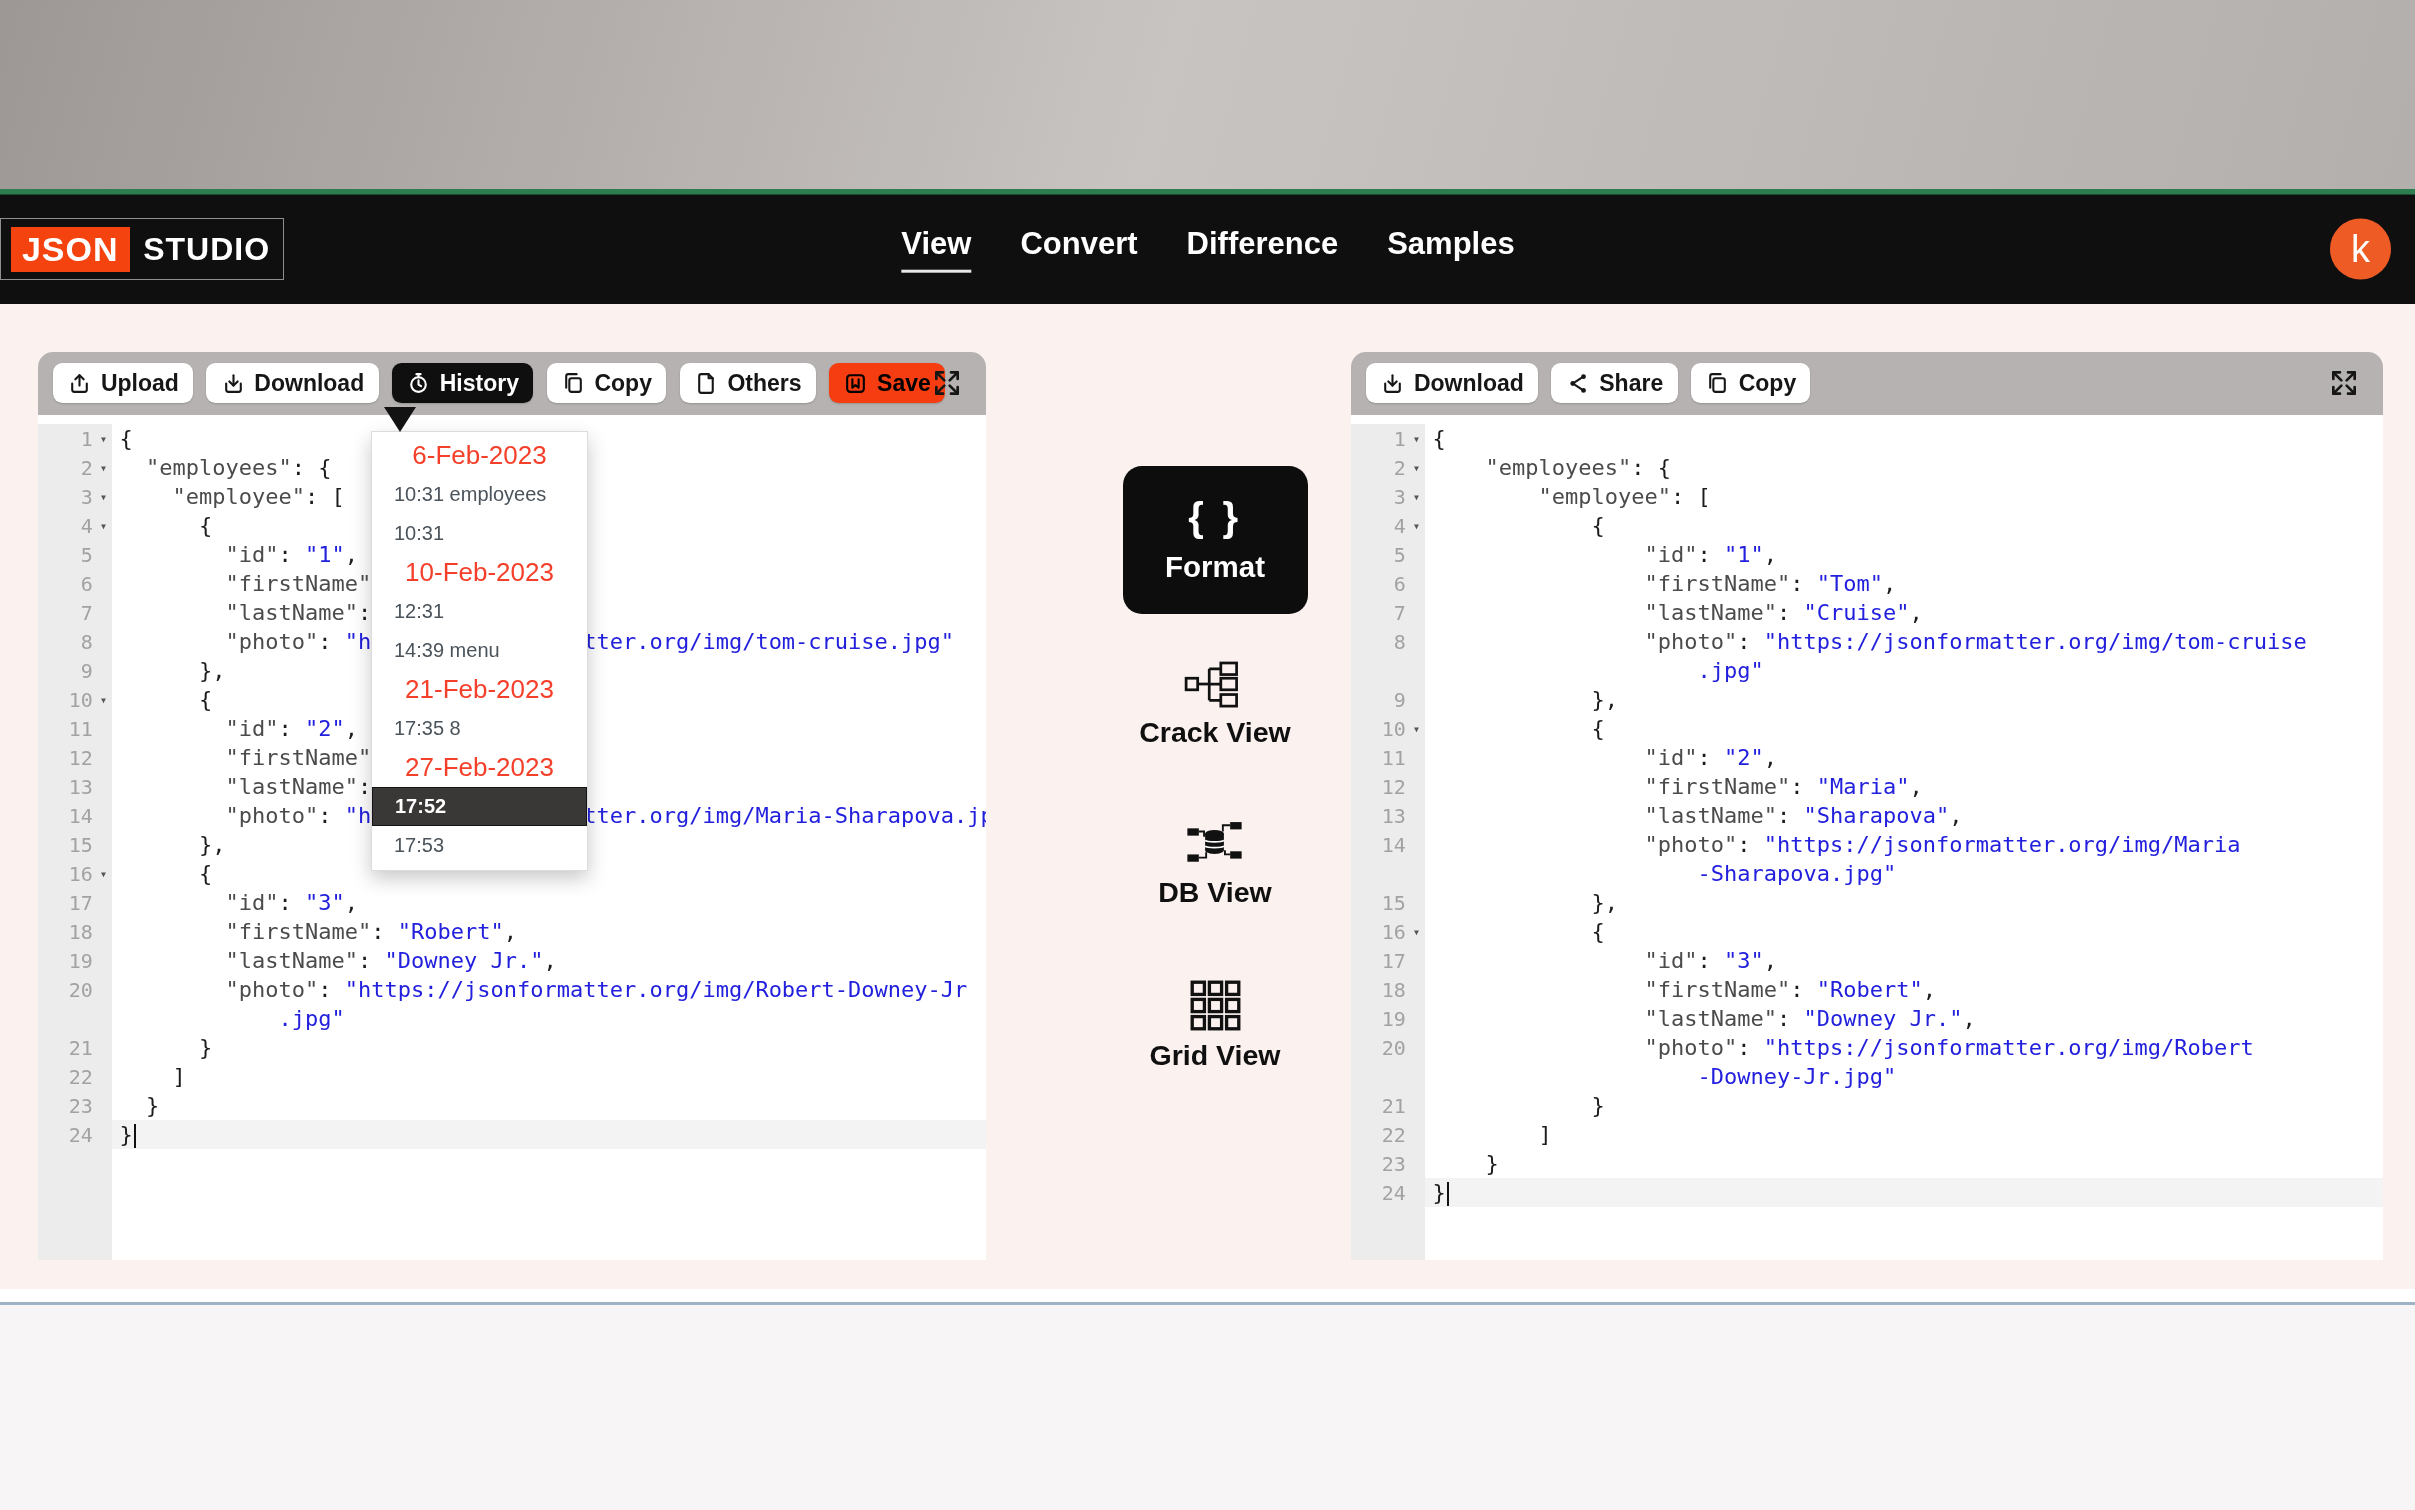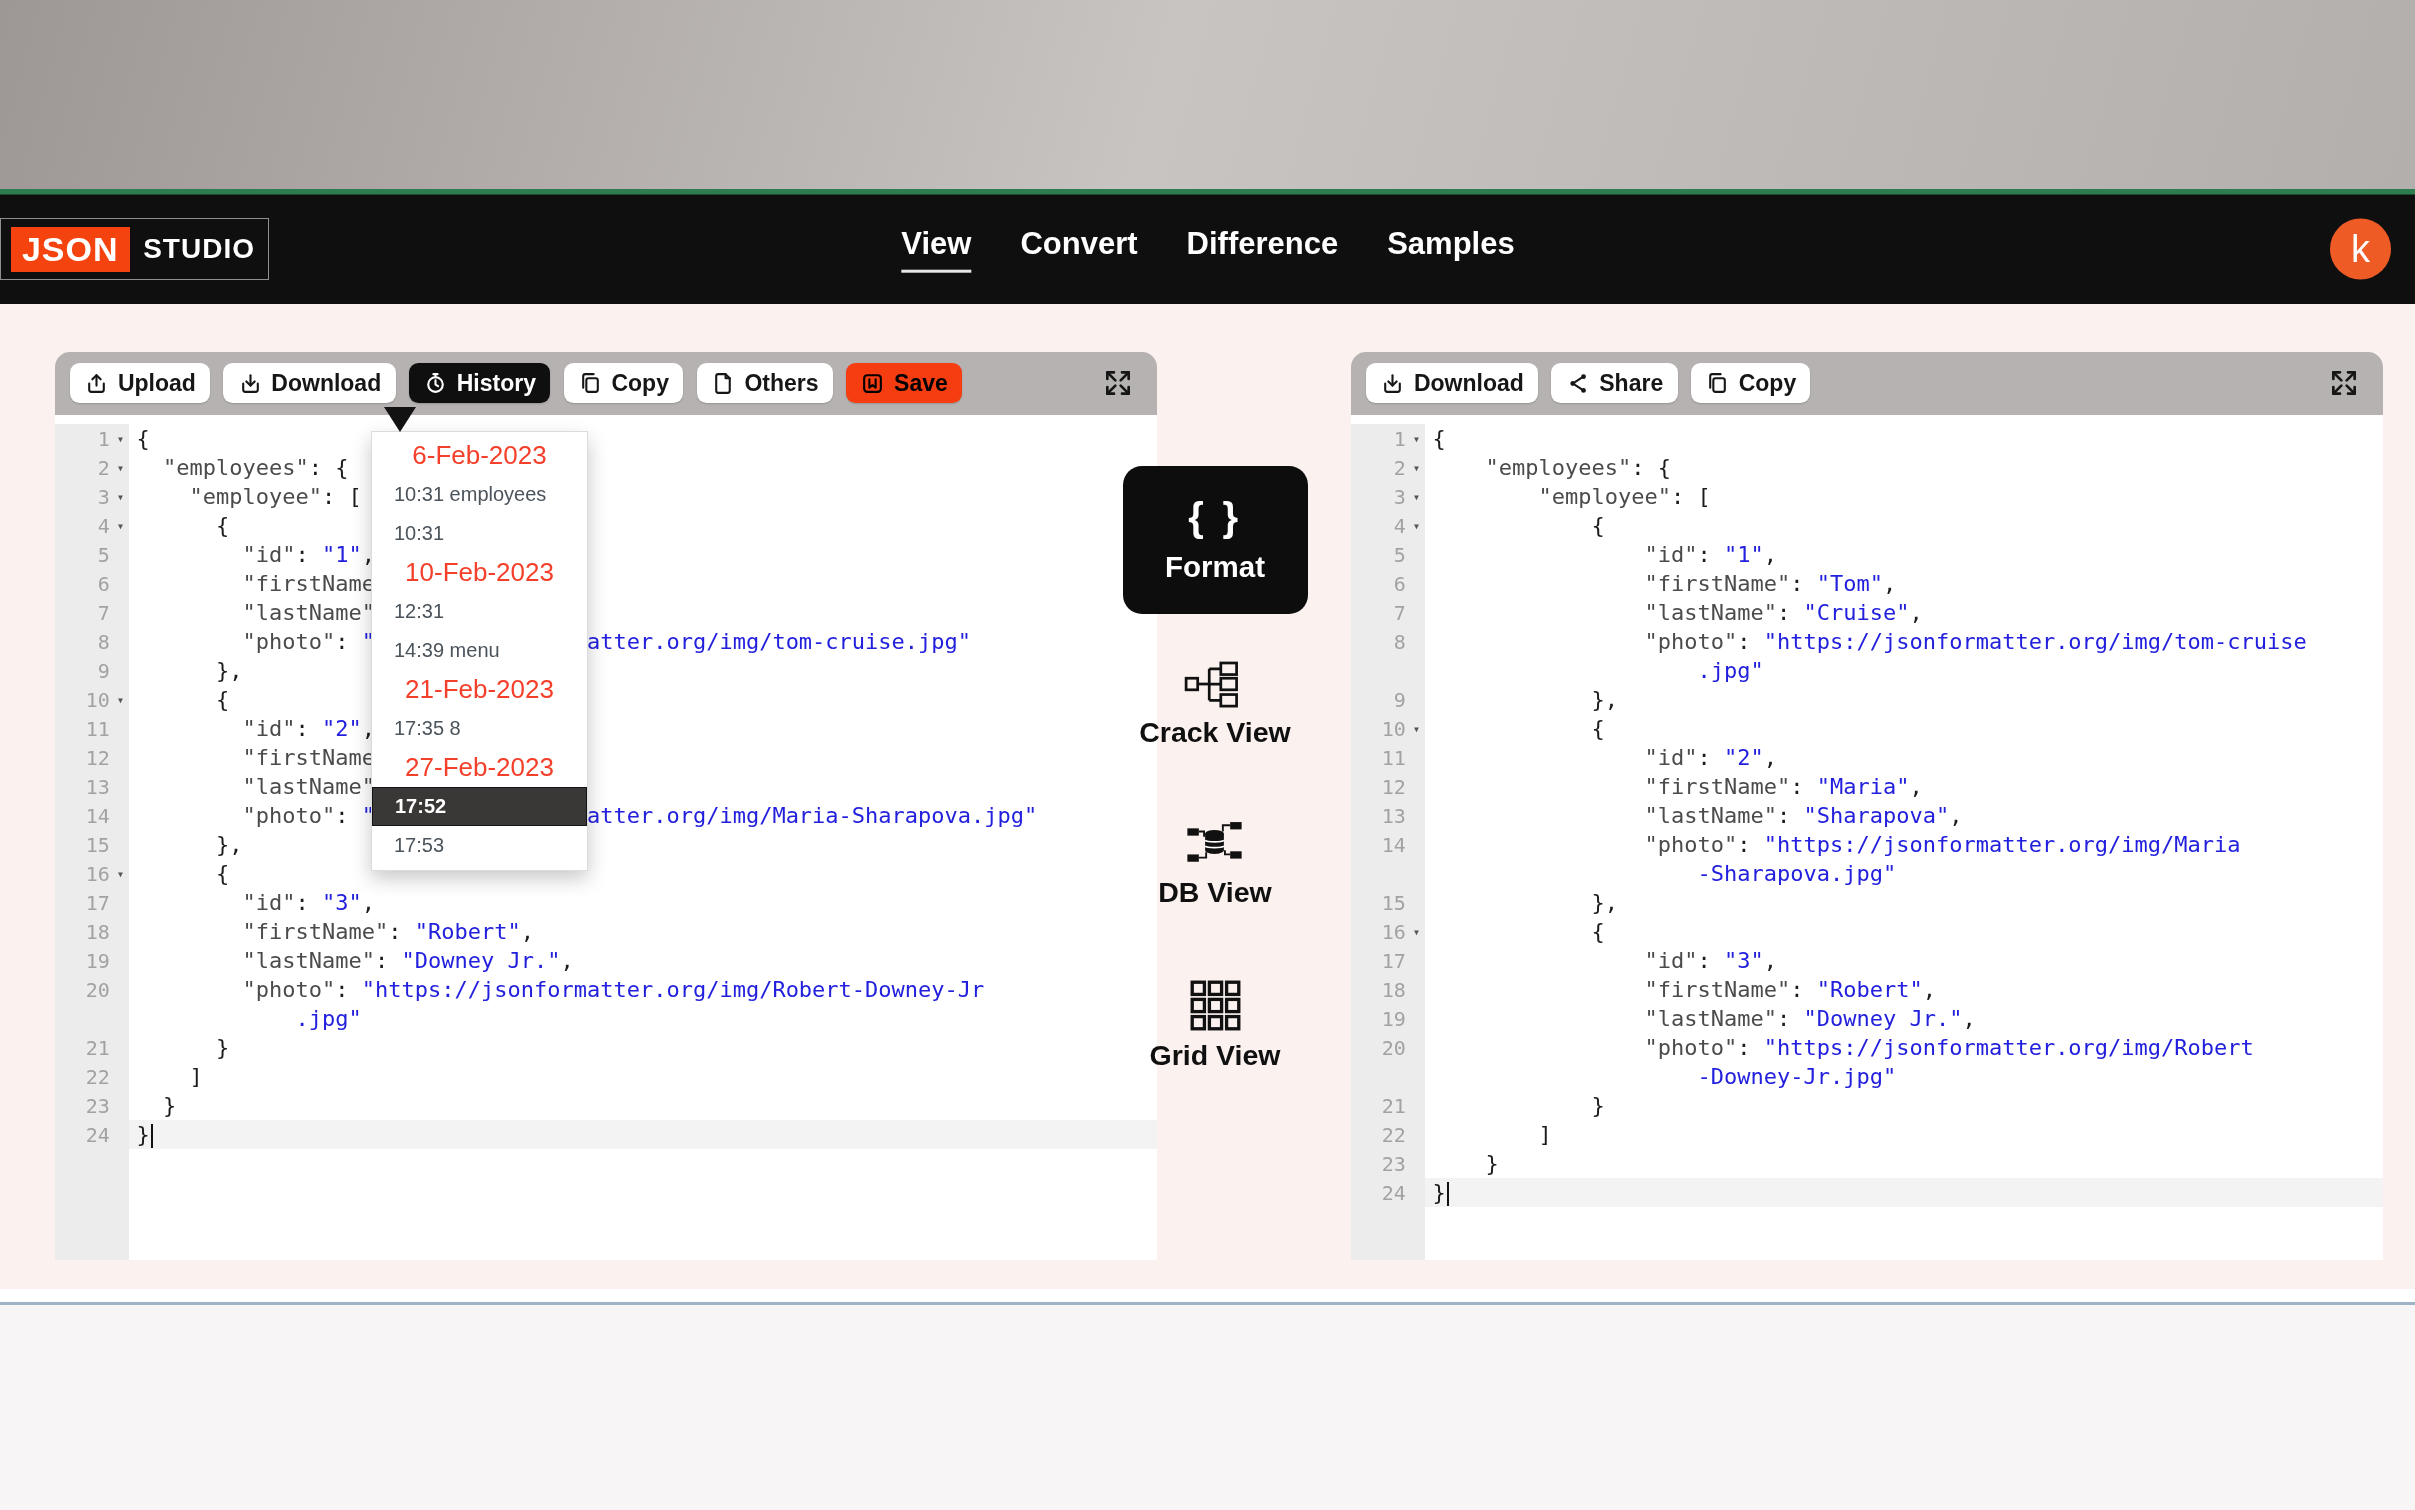--- a/index.html
+++ b/index.html
@@ -11,34 +11,34 @@
     background:linear-gradient(105deg,#9d9795 0%,#c8c4c2 48%,#b3afad 100%); }
   .green-line { height:5.7px; background:#2e7d4e; border-bottom:1.9px solid #1b4a2e; }
 
   
   .header { height:109px; background:#0f0f0f; position:relative;
     display:flex; align-items:center; }
   .logo-box { border:1.9px solid #8f8f8f; padding:7.6px 13.3px 7.6px 9.5px;
     display:flex; align-items:center; gap:13.3px; }
   .logo-json { background:#f4430f; color:#fff; font-weight:bold; font-size:34px;
     padding:2.9px 11.4px; letter-spacing:1px; }
-  .logo-studio { color:#fff; font-weight:bold; font-size:28px; letter-spacing:1px; }
+  .logo-studio { color:#fff; font-weight:bold; font-size:32px; letter-spacing:1px; }
   .nav { position:absolute; left:50%; top:50%; transform:translate(-50%,-50%);
     display:flex; gap:49px; }
   .nav-item { color:#fff; font-weight:bold; font-size:31px; cursor:pointer; }
   .nav-item.active { border-bottom:3.8px solid #e8e8e8; padding-bottom:7.6px; }
   .avatar { position:absolute; right:25px; top:50%; transform:translateY(-50%);
     width:61px; height:61px; border-radius:50%; background:#ee5b25; color:#fff;
     font-size:38px; display:flex; align-items:center; justify-content:center; }
 
   
   .main { position:relative; height:985px; background:#fbf2ef; }
 
   .panel { position:absolute; top:48px; }
-  .panel-left { left:38px; width:1102px;margin-left:17px; }
+  .panel-left { left:38px; width:948px; }
   .panel-right { left:1351px; width:1032px; }
 
   .toolbar { height:63px; background:#b6b2b2; border-radius:15px 15px 0 0;
     display:flex; align-items:center; gap:13.3px; padding:0 15px; position:relative; }
   .tb-btn { display:flex; align-items:center; gap:8.6px; background:#fff; color:#161616;
     border:none; border-radius:9.5px; padding:6.7px 14.3px; font-weight:bold; font-size:23px;
     font-family:"Liberation Sans", sans-serif; box-shadow:0 1px 1.9px rgba(0,0,0,.18);
     cursor:pointer; }
   .tb-btn svg { display:block; }
   .tb-btn.dark { background:#0f0f0f; color:#fff; }

